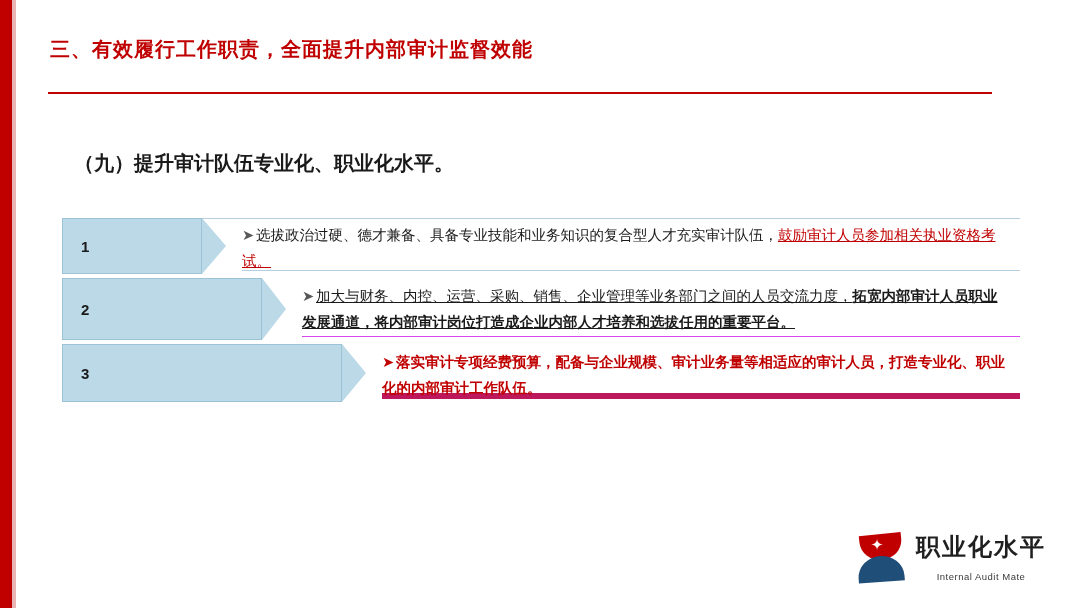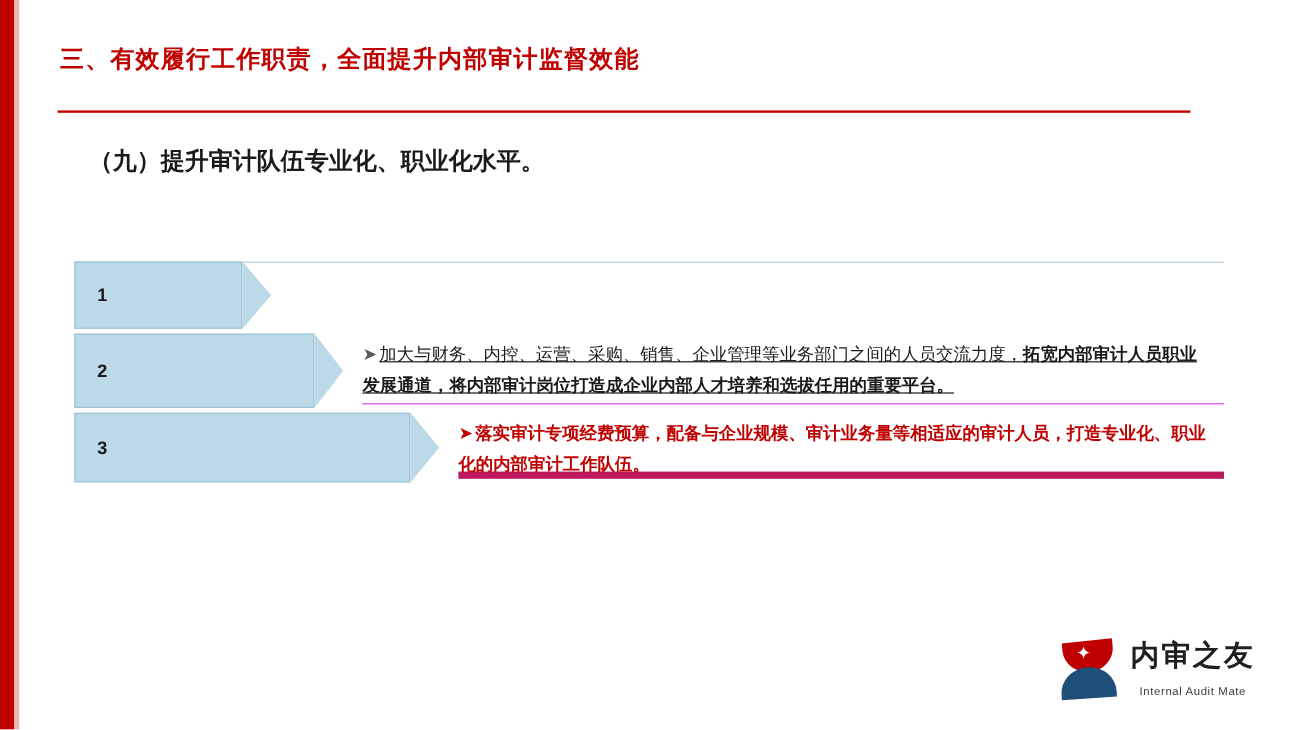--- a/index.html
+++ b/index.html
@@ -52,21 +52,21 @@
     left: 48px;
     top: 92px;
     width: 944px;
     height: 2px;
     background: #c00000;
   }
   
   .subtitle {
     position: absolute;
     left: 74px;
-    top: 121px;
+    top: 150px;
     font-size: 20px;
     font-weight: bold;
     color: #1a1a1a;
     white-space: nowrap;
   }
   
   .rows {
     position: absolute;
     left: 62px;
     top: 218px;
@@ -255,20 +255,23 @@
   <div class="subtitle">（九）提升审计队伍专业化、职业化水平。</div>
 
   <div class="rows">
 
     <div class="row" id="row1">
       <div class="row-topline" style="width:958px;"></div>
       <div class="chevron">
         <span>1</span>
       </div>
       <div class="chev-arrow"></div>
+      <div class="text-col">
+        <span class="b-arrow">➤</span><span>选拔政治过硬、德才兼备、具备专业技能和业务知识的复合型人才充实审计队伍，</span><span class="red-u">鼓励审计人员参加相关执业资格考试。</span>
+      </div>
     </div>
 
     <div class="row" id="row2">
       <div class="chevron">
         <span>2</span>
       </div>
       <div class="chev-arrow"></div>
       <div class="text-col">
         <span class="b-arrow">➤</span><span>加大与财务、内控、运营、采购、销售、企业管理等业务部门之间的人员交流力度，</span><span class="bold">拓宽内部审计人员职业发展通道</span><span class="bold">，将内部审计岗位打造成企业内部人才培养和选拔任用的重要平台。</span>
       </div>
@@ -286,18 +289,18 @@
 
   </div>
 
   <div class="logo">
     <div class="logo-mark">
       <div class="swoosh-red"></div>
       <div class="swoosh-blue"></div>
       <div class="spark">✦</div>
     </div>
     <div>
-      <div class="logo-text-cn">内审之友</div>
+      <div class="logo-text-cn">职业化水平</div>
       <div class="logo-text-en">Internal Audit Mate</div>
     </div>
   </div>
 
 </div>
 
 </body></html>

